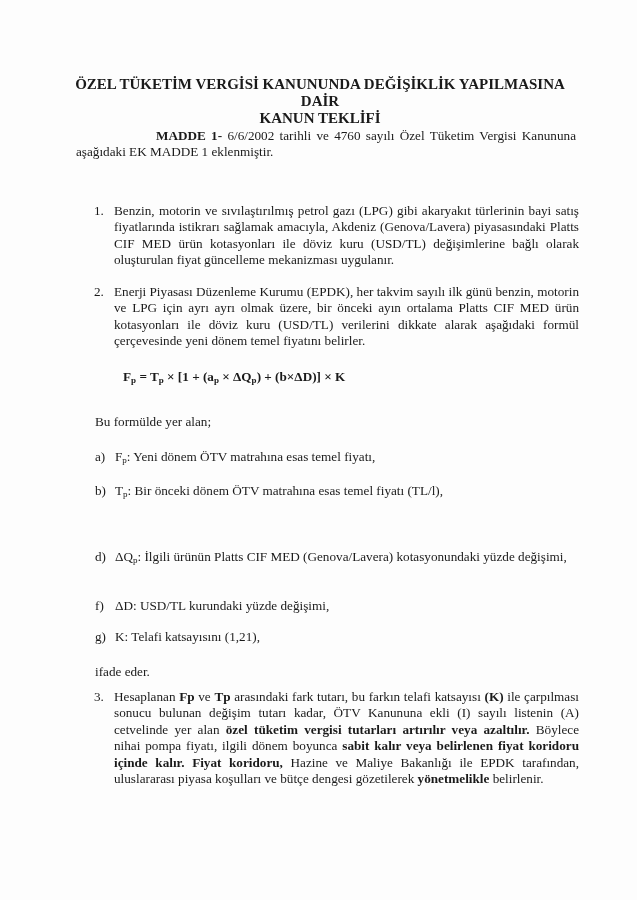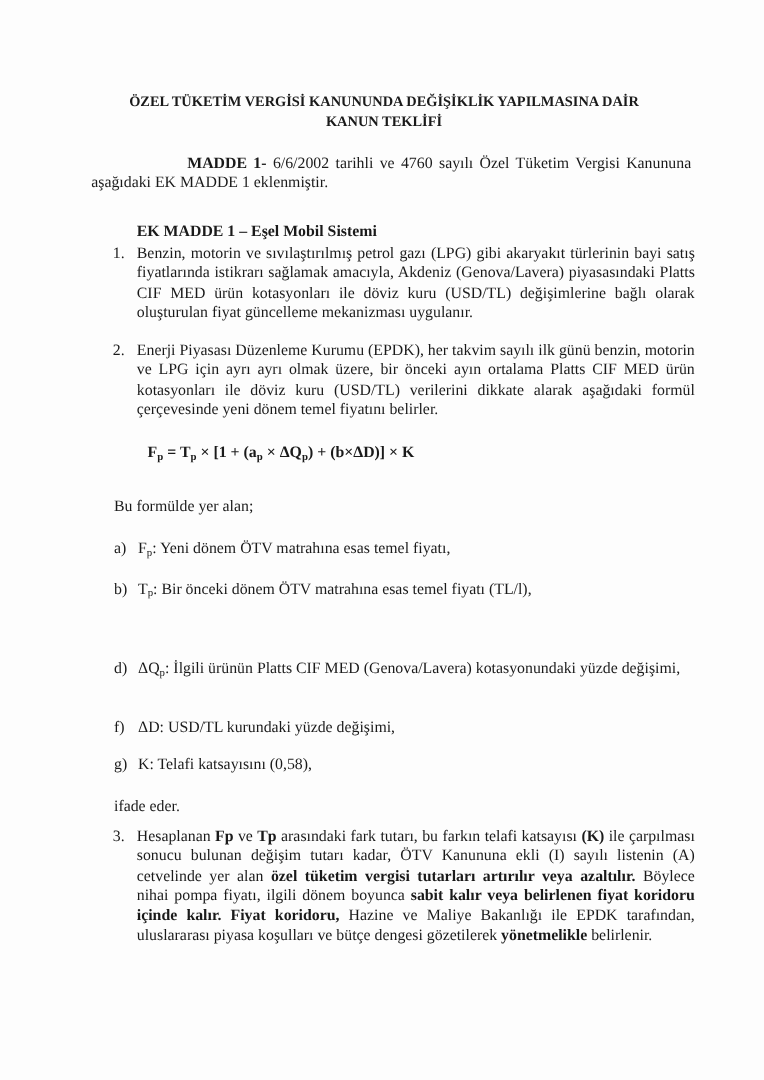--- a/index.html
+++ b/index.html
@@ -8,21 +8,21 @@
       background: #fdfdfd;
       font-family: "Liberation Serif", "DejaVu Serif", serif;
       color: #1a1a1a;
       font-size: 13.2px;
       line-height: 16.4px;
       position: relative;
     }
     .page { position: absolute; left: 0; top: 0; width: 637px; height: 900px; }
     .title {
       position: absolute; left: 60px; width: 520px; top: 76px;
-      text-align: center; font-weight: bold; font-size: 12px; line-height: 17px;
+      text-align: center; font-weight: bold; font-size: 15px; line-height: 17px;
     }
     .abs { position: absolute; }
     .just { text-align: justify; text-align-last: left; }
     .b { font-weight: bold; }
     .madde1 { left: 76px; width: 500px; top: 128px; }
     .madde1 .indent { padding-left: 40px; }
     .ek-head { left: 114px; top: 185px; font-weight: bold; }
     .num-item { left: 94px; width: 485px; }
     .num-item .num { position: absolute; left: 0; top: 0; }
     .num-item .txt { margin-left: 20px; }
@@ -41,21 +41,20 @@
 
   <div class="title">
     <div>ÖZEL TÜKETİM VERGİSİ KANUNUNDA DEĞİŞİKLİK YAPILMASINA DAİR</div>
     <div>KANUN TEKLİFİ</div>
   </div>
 
   <div class="abs madde1 just">
     <span class="indent"></span><span style="padding-left:40px"></span><span class="b">MADDE 1-</span><span> 6/6/2002 tarihli ve 4760 sayılı Özel Tüketim Vergisi Kanununa aşağıdaki EK MADDE 1 eklenmiştir.</span>
   </div>
 
-  <div class="abs ek-head">EK MADDE 1 – Eşel Mobil Sistemi</div>
 
   <div class="abs num-item just" style="top:203px">
     <span class="num">1.</span>
     <div class="txt">Benzin, motorin ve sıvılaştırılmış petrol gazı (LPG) gibi akaryakıt türlerinin bayi satış fiyatlarında istikrarı sağlamak amacıyla, Akdeniz (Genova/Lavera) piyasasındaki Platts CIF MED ürün kotasyonları ile döviz kuru (USD/TL) değişimlerine bağlı olarak oluşturulan fiyat güncelleme mekanizması uygulanır.</div>
   </div>
 
   <div class="abs num-item just" style="top:284px">
     <span class="num">2.</span>
     <div class="txt">Enerji Piyasası Düzenleme Kurumu (EPDK), her takvim sayılı ilk günü benzin, motorin ve LPG için ayrı ayrı olmak üzere, bir önceki ayın ortalama Platts CIF MED ürün kotasyonları ile döviz kuru (USD/TL) verilerini dikkate alarak aşağıdaki formül çerçevesinde yeni dönem temel fiyatını belirler.</div>
   </div>
@@ -72,21 +71,21 @@
   <div class="abs letter" style="top:483px">
     <span class="l">b)</span><span>T</span><span class="sub">p</span><span>: Bir önceki dönem ÖTV matrahına esas temel fiyatı (TL/l),</span>
   </div>
   <div class="abs letter" style="top:549px">
     <span class="l">d)</span><span>ΔQ</span><span class="sub">p</span><span>: İlgili ürünün Platts CIF MED (Genova/Lavera) kotasyonundaki yüzde değişimi,</span>
   </div>
   <div class="abs letter" style="top:598px">
     <span class="l">f)</span><span>ΔD</span><span class="sub"></span><span>: USD/TL kurundaki yüzde değişimi,</span>
   </div>
   <div class="abs letter" style="top:629px">
-    <span class="l">g)</span><span>K</span><span class="sub"></span><span>: Telafi katsayısını (0,58),</span>
+    <span class="l">g)</span><span>K</span><span class="sub"></span><span>: Telafi katsayısını (1,21),</span>
   </div>
 
   <div class="abs ifade">ifade eder.</div>
 
   <div class="abs num-item just" style="top:689px">
     <span class="num">3.</span>
     <div class="txt"><span>Hesaplanan </span><span class="b">Fp</span><span> ve </span><span class="b">Tp</span><span> arasındaki fark tutarı, bu farkın telafi katsayısı </span><span class="b">(K)</span><span> ile çarpılması sonucu bulunan değişim tutarı kadar, ÖTV Kanununa ekli (I) sayılı listenin (A) cetvelinde yer alan </span><span class="b">özel tüketim vergisi tutarları artırılır veya azaltılır.</span><span> Böylece nihai pompa fiyatı, ilgili dönem boyunca </span><span class="b">sabit kalır veya belirlenen fiyat koridoru içinde kalır. Fiyat koridoru,</span><span> Hazine ve Maliye Bakanlığı ile EPDK tarafından, uluslararası piyasa koşulları ve bütçe dengesi gözetilerek </span><span class="b">yönetmelikle</span><span> belirlenir.</span></div>
   </div>
 
 </div>

